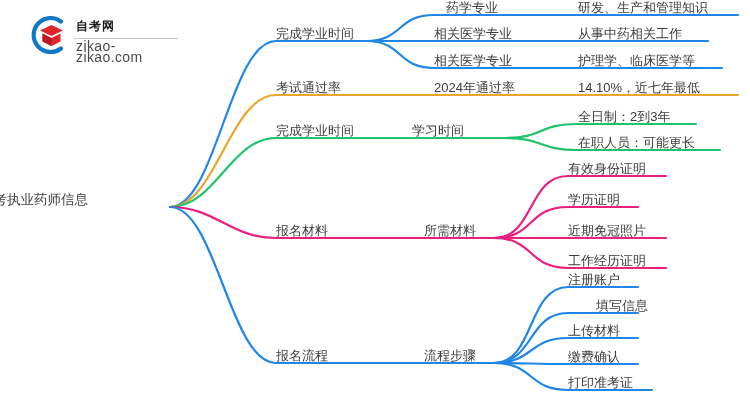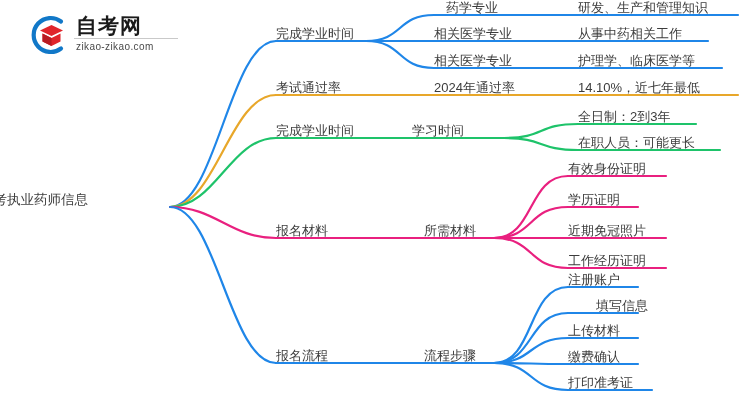--- a/index.html
+++ b/index.html
@@ -50,36 +50,36 @@
     height: 42px;
   }
   #logo-wordmark {
     position: absolute;
     left: 46px;
     top: 4px;
     width: 104px;
   }
   #logo-cn {
     font-family: "Liberation Sans", "DejaVu Sans", sans-serif;
-    font-size: 21px;
+    font-size: 12px;
     font-weight: bold;
     color: #1a1a1a;
     letter-spacing: 1px;
     line-height: 20px;
     padding-left: 2px;
   }
   #logo-rule {
     height: 1px;
     background: #c9c9c9;
     margin: 2px 0 2px 0;
     width: 100%;
   }
   #logo-en {
     font-family: "Liberation Sans", "DejaVu Sans", sans-serif;
-    font-size: 10px;
+    font-size: 14px;
     color: #4a4a4a;
     letter-spacing: 0.4px;
     line-height: 11px;
     padding-left: 2px;
   }
 </style>
 </head>
 <body>
 
 <div id="stage">

